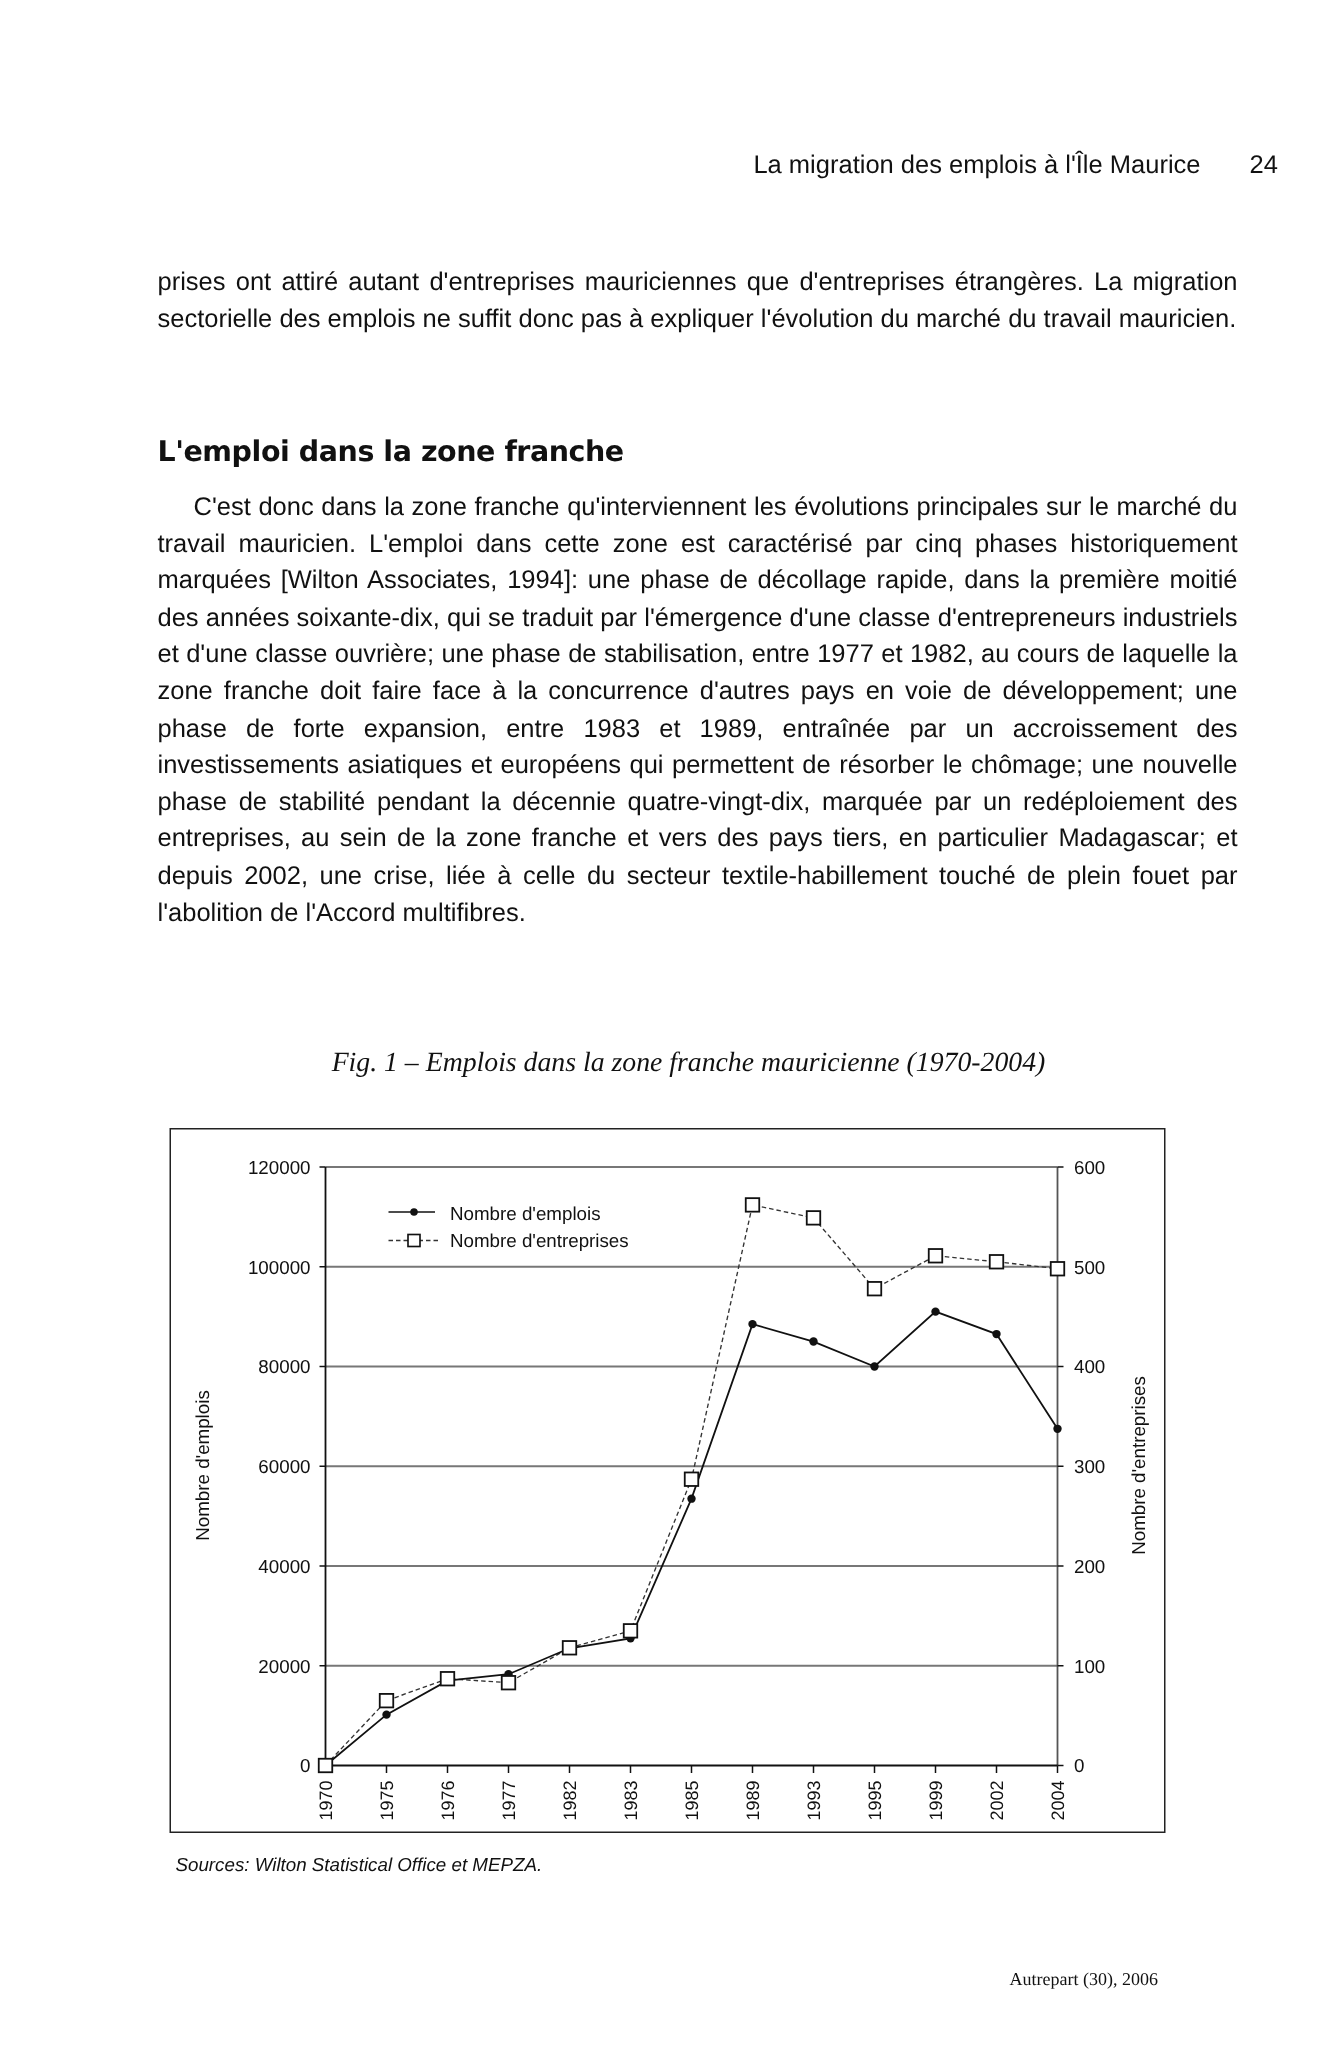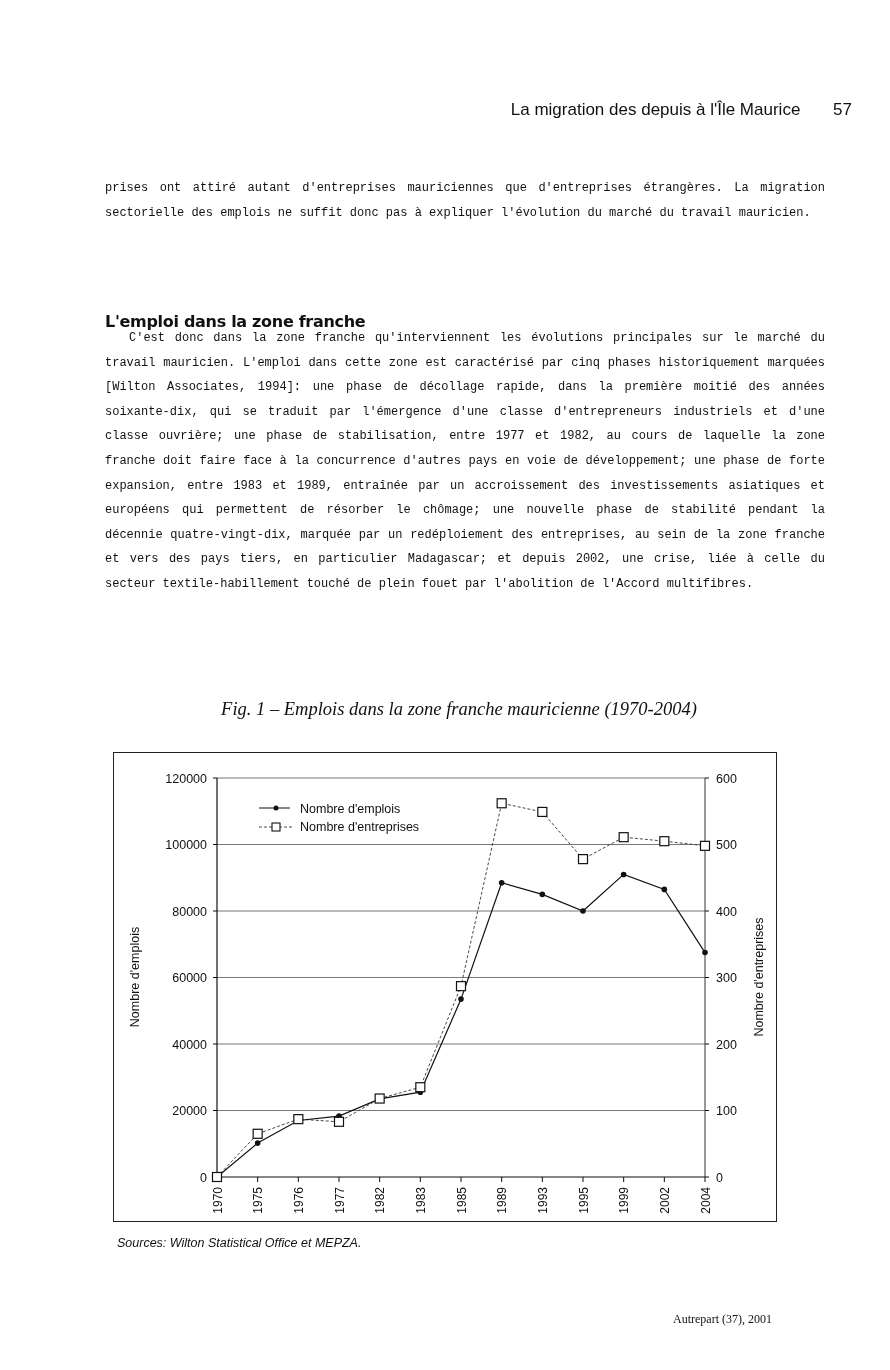--- a/index.html
+++ b/index.html
@@ -1,34 +1,34 @@
 <!DOCTYPE html>
 <html><head>
 <meta charset="utf-8">
 <style>
   html, body { margin:0; padding:0; background:#fff; }
   body { width:890px; height:1370px; position:relative; overflow:hidden; color:#111; }
   .running-head { position:absolute; top:100px; left:0; width:852px; text-align:right; font-family:"Liberation Sans", sans-serif; font-size:17px; }
   .running-head .page-no { display:inline-block; margin-left:28px; }
-  .body-text { position:absolute; left:105px; width:720px; font-family:Liberation Mono, monospace; font-size:12px; line-height:24.6px; text-align:justify; }
+  .body-text { position:absolute; left:105px; width:720px; font-family:Liberation Sans, sans-serif; font-size:17px; line-height:24.6px; text-align:justify; }
   .p1 { top:176px; }
-  .section-title { position:absolute; top:290px; left:105px; font-family:"DejaVu Sans", sans-serif; font-weight:bold; font-size:16px; letter-spacing:-0.3px;margin-top:22px; }
+  .section-title { position:absolute; top:290px; left:105px; font-family:"DejaVu Sans", sans-serif; font-weight:bold; font-size:19px; letter-spacing:-0.3px; }
   .p2 { top:326px; text-indent:24px; }
   .fig-caption { position:absolute; top:699px; left:14px; width:890px; text-align:center; font-family:"Liberation Serif", serif; font-style:italic; font-size:18.5px; }
   .figure-frame { position:absolute; left:113px; top:752px; width:664px; height:470px; border:1px solid #222; box-sizing:border-box; }
   svg text { font-family:"Liberation Sans", sans-serif; }
   .sources { position:absolute; top:1236px; left:117px; font-family:"Liberation Sans", sans-serif; font-style:italic; font-size:12.5px; }
   .footer { position:absolute; top:1312px; left:673px; font-family:"Liberation Serif", serif; font-size:12px; }
 </style>
 </head>
 <body>
 
 <div class="running-head">
-  <span>La migration des depuis à l'Île Maurice</span>
-  <span class="page-no">57</span>
+  <span>La migration des emplois à l'Île Maurice</span>
+  <span class="page-no">24</span>
 </div>
 
 <div class="body-text p1">prises ont attiré autant d'entreprises mauriciennes que d'entreprises étrangères. La migration sectorielle des emplois ne suffit donc pas à expliquer l'évolution du marché du travail mauricien.</div>
 
 <div class="section-title">L'emploi dans la zone franche</div>
 <div class="body-text p2">C'est donc dans la zone franche qu'interviennent les évolutions principales sur le marché du travail mauricien. L'emploi dans cette zone est caractérisé par cinq phases historiquement marquées [Wilton Associates, 1994]: une phase de décollage rapide, dans la première moitié des années soixante-dix, qui se traduit par l'émergence d'une classe d'entrepreneurs industriels et d'une classe ouvrière; une phase de stabilisation, entre 1977 et 1982, au cours de laquelle la zone franche doit faire face à la concurrence d'autres pays en voie de développement; une phase de forte expansion, entre 1983 et 1989, entraînée par un accroissement des investissements asiatiques et européens qui permettent de résorber le chômage; une nouvelle phase de stabilité pendant la décennie quatre-vingt-dix, marquée par un redéploiement des entreprises, au sein de la zone franche et vers des pays tiers, en particulier Madagascar; et depuis 2002, une crise, liée à celle du secteur textile-habillement touché de plein fouet par l'abolition de l'Accord multifibres.</div>
 
 <div class="fig-caption">Fig. 1 – Emplois dans la zone franche mauricienne (1970-2004)</div>
 
 <div class="figure-frame">
@@ -143,13 +143,13 @@
         <line x1="145" x2="180" y1="74" y2="74" stroke="#333" stroke-width="0.9" stroke-dasharray="3,2"></line>
         <rect x="158" y="70" width="8" height="8" fill="#fff" stroke="#111" stroke-width="1.1"></rect>
         <text x="186" y="78" font-size="12.5" fill="#111">Nombre d'entreprises</text>
       </g>
     <text id="ylabel-left" font-size="12.5" fill="#111" text-anchor="middle" transform="translate(25,224) rotate(-90)">Nombre d'emplois</text>
     <text id="ylabel-right" font-size="12.5" fill="#111" text-anchor="middle" transform="translate(649,224) rotate(-90)">Nombre d'entreprises</text>
   </svg>
 </div>
 
 <div class="sources">Sources: Wilton Statistical Office et MEPZA.</div>
-<div class="footer">Autrepart (37), 2001</div>
+<div class="footer">Autrepart (30), 2006</div>
 
 </body></html>

